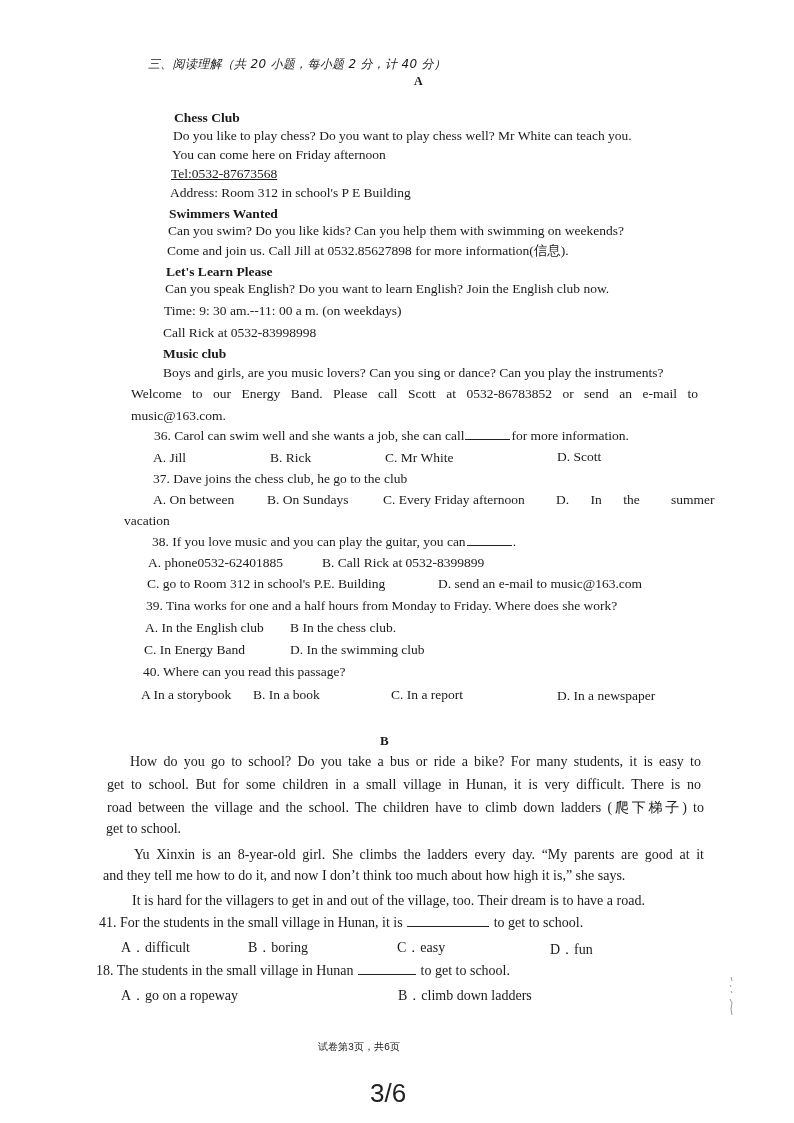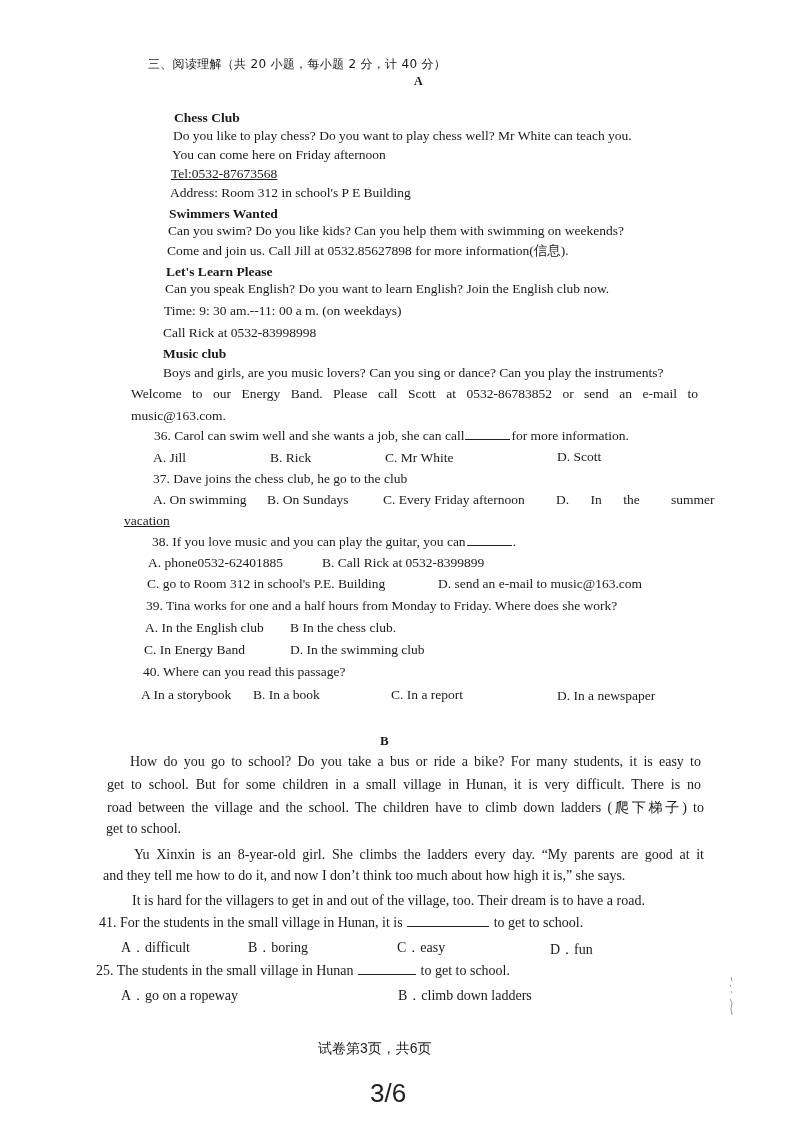--- a/index.html
+++ b/index.html
@@ -2,27 +2,27 @@
 <html><head>
   <meta charset="utf-8">
   <style>
     html, body { margin: 0; padding: 0; background: #ffffff; }
     body {
       width: 794px; height: 1123px; position: relative; overflow: hidden;
       font-family: "Liberation Serif", "DejaVu Serif", serif;
       color: #1a1a1a; font-size: 13.5px;
     }
     .abs { position: absolute; white-space: nowrap; }
-    .sec-title { left: 148px; top: 56px; font-family: "DejaVu Sans", sans-serif; font-size: 12px; letter-spacing: 0.3px; }
+    .sec-title { left: 148px; top: 56px; font-family: "DejaVu Sans", sans-serif; font-size: 12px; letter-spacing: 0.3px; font-style: italic; }
     .part-a { left: 414px; top: 74px; font-weight: bold; font-size: 12px; }
     .line { font-size: 13.5px; }
     .bold { font-weight: bold; }
     .underline { }
     .blank { display: inline-block; border-bottom: 1px solid #222; vertical-align: baseline; height: 1px; margin: 0 1px; }
-    .footer-cn { left: 318px; top: 1040px; font-family: Liberation Sans, sans-serif; font-size: 14px; }
+    .footer-cn { left: 318px; top: 1040px; font-family: Liberation Mono, monospace; font-size: 10px; }
     .page-num { left: 370px; top: 1078px; font-family: "Liberation Sans", sans-serif; font-size: 26px; color: #222; }
     .opt { position: absolute; white-space: nowrap; }
     .part-b-body { font-size: 14px; }
     .scribble { left: 727px; top: 975px; width: 8px; height: 45px; }
   </style>
 </head>
 <body>
 
 <div class="abs sec-title">三、阅读理解（共 20 小题，每小题 2 分，计 40 分）</div>
 <div class="abs part-a">A</div>
@@ -60,30 +60,30 @@
     <span>36. Carol can swim well and she wants a job, she can call</span><span class="blank" style="width:45px;"></span><span>for more information.</span>
   </div>
   <div class="opt line" style="left:153px;top:450px;">A. Jill</div>
   <div class="opt line" style="left:270px;top:450px;">B. Rick</div>
   <div class="opt line" style="left:385px;top:450px;">C. Mr White</div>
   <div class="opt line" style="left:557px;top:449px;">D. Scott</div>
 </div>
 
 <div>
   <div class="abs line" style="left:153px;top:471px;">37. Dave joins the chess club, he go to the club</div>
-  <div class="opt line" style="left:153px;top:492px;">A. On swimming</div>
+  <div class="opt line" style="left:153px;top:492px;">A. On between</div>
   <div class="opt line" style="left:267px;top:492px;">B. On Sundays</div>
   <div class="opt line" style="left:383px;top:492px;">C. Every Friday afternoon</div>
   <div class="opt line" style="left:556px;top:492px;">
     <span>D.</span>
     <span style="margin-left:18px;">In</span>
     <span style="margin-left:18px;">the</span>
     <span style="margin-left:28px;">summer</span>
   </div>
-  <div class="opt line" style="left:124px;top:513px;text-decoration:underline;">vacation</div>
+  <div class="opt line" style="left:124px;top:513px;">vacation</div>
 </div>
 
 <div>
   <div class="abs line" style="left:152px;top:534px;">
     <span>38. If you love music and you can play the guitar, you can</span><span class="blank" style="width:45px;"></span><span>.</span>
   </div>
   <div class="opt line" style="left:148px;top:555px;">A. phone0532-62401885</div>
   <div class="opt line" style="left:322px;top:555px;">B. Call Rick at 0532-8399899</div>
   <div class="opt line" style="left:147px;top:576px;">C. go to Room 312 in school's P.E. Building</div>
   <div class="opt line" style="left:438px;top:576px;">D. send an e-mail to music@163.com</div>
@@ -130,21 +130,21 @@
     <span>to get to school.</span>
   </div>
   <div class="opt part-b-body" style="left:121px;top:939px;">A．difficult</div>
   <div class="opt part-b-body" style="left:248px;top:939px;">B．boring</div>
   <div class="opt part-b-body" style="left:397px;top:939px;">C．easy</div>
   <div class="opt part-b-body" style="left:550px;top:941px;">D．fun</div>
 </div>
 
 <div>
   <div class="abs part-b-body" style="left:96px;top:963px;">
-    <span>25.  The students in the small village in Hunan</span>
+    <span>18.  The students in the small village in Hunan</span>
     <span class="blank" style="width:58px;"></span>
     <span>to get to school.</span>
   </div>
   <div class="opt part-b-body" style="left:121px;top:987px;">A．go on a ropeway</div>
   <div class="opt part-b-body" style="left:398px;top:987px;">B．climb down ladders</div>
 </div>
 
 <svg class="abs scribble" viewBox="0 0 8 45">
   <path d="M4 2 L5 6 M3 10 L4 12 M4 16 L5 18 M3 24 L5 28 L4 34 L5 40" stroke="#999" stroke-width="1" fill="none"></path>
 </svg>

